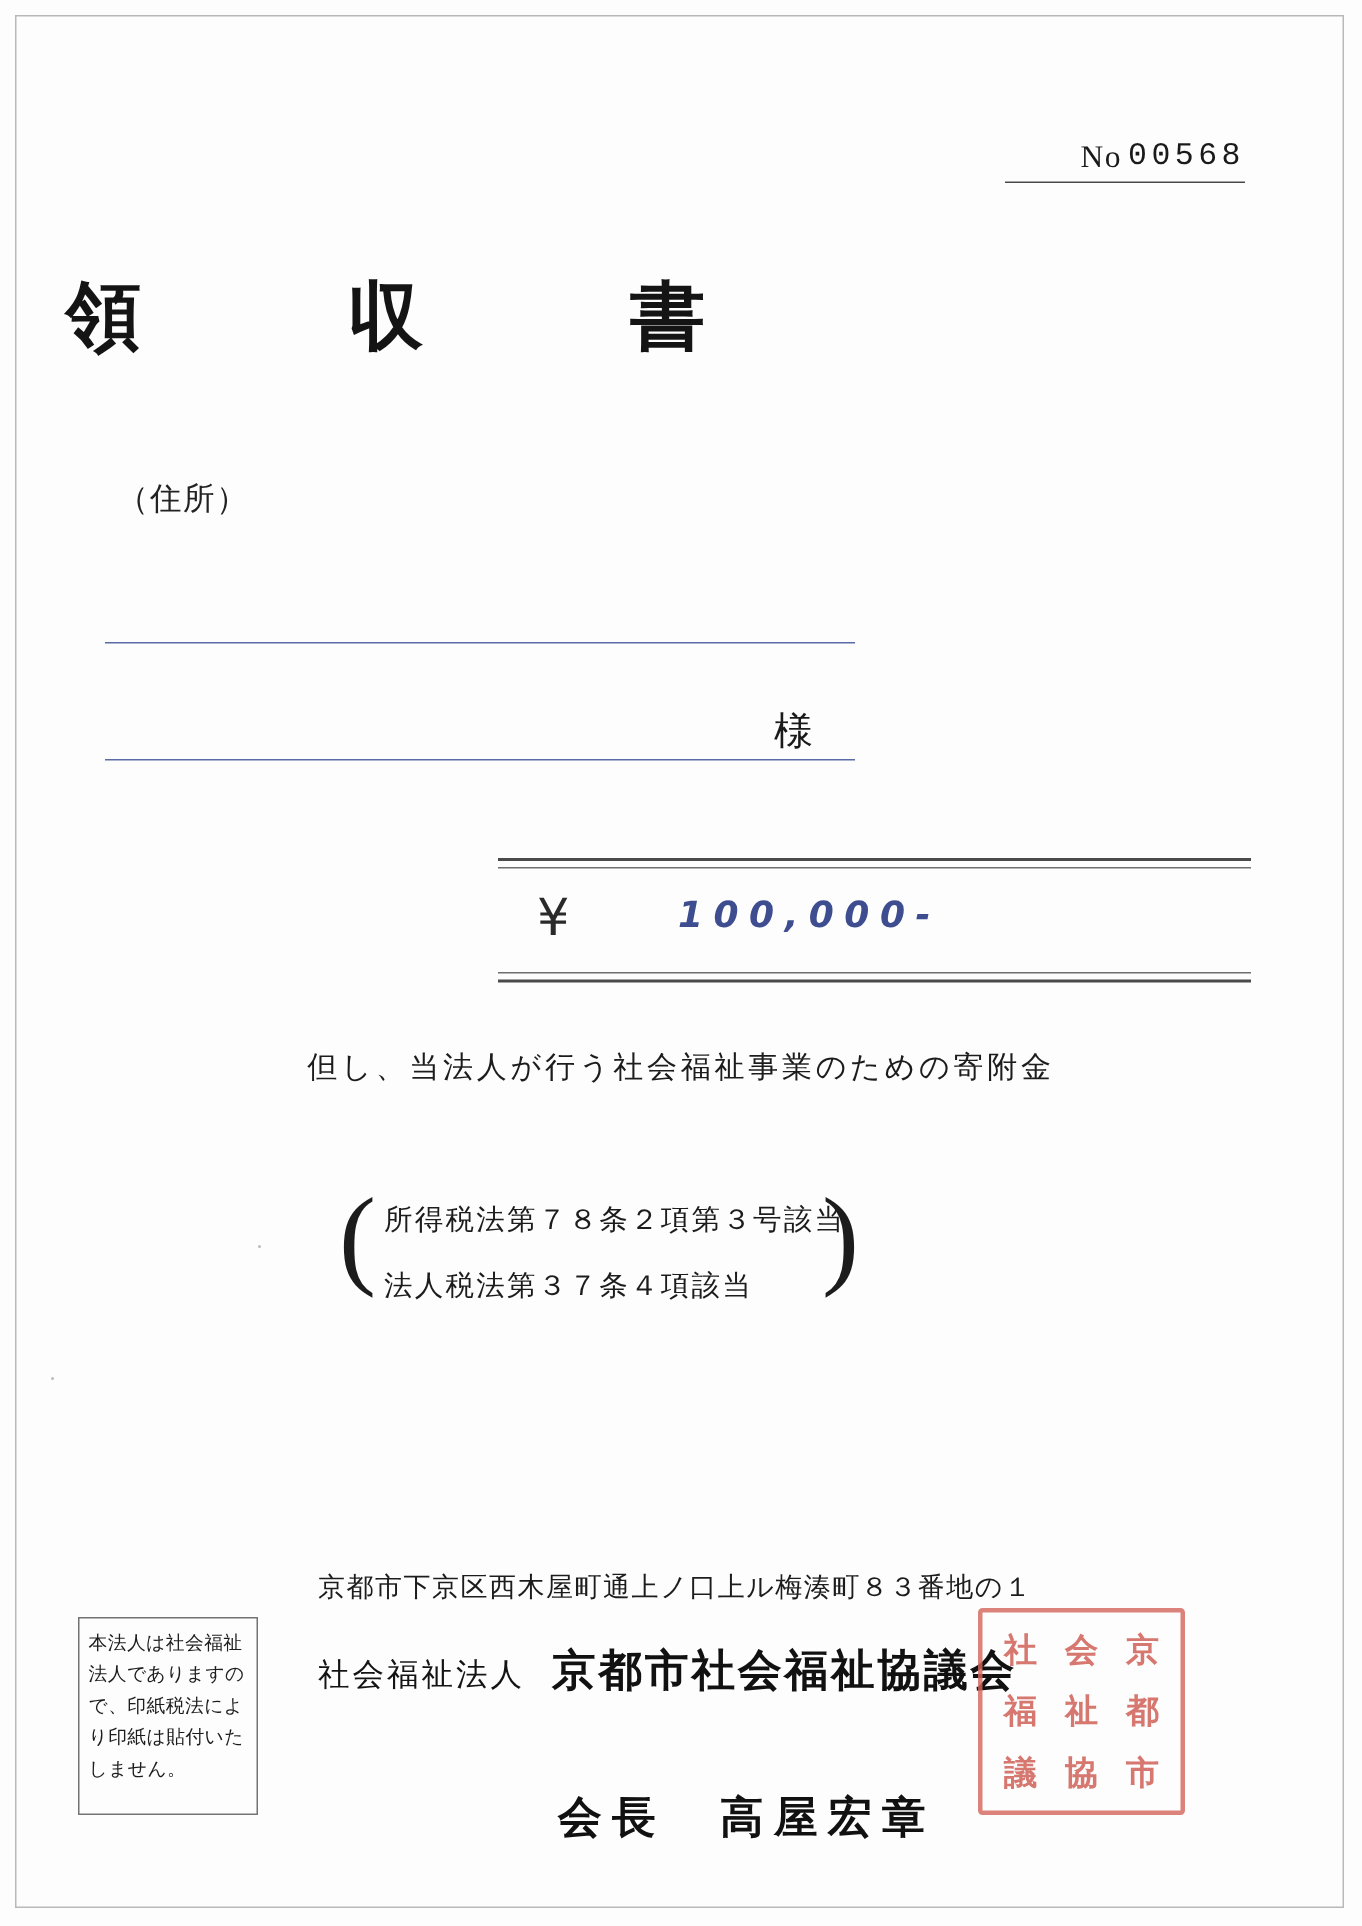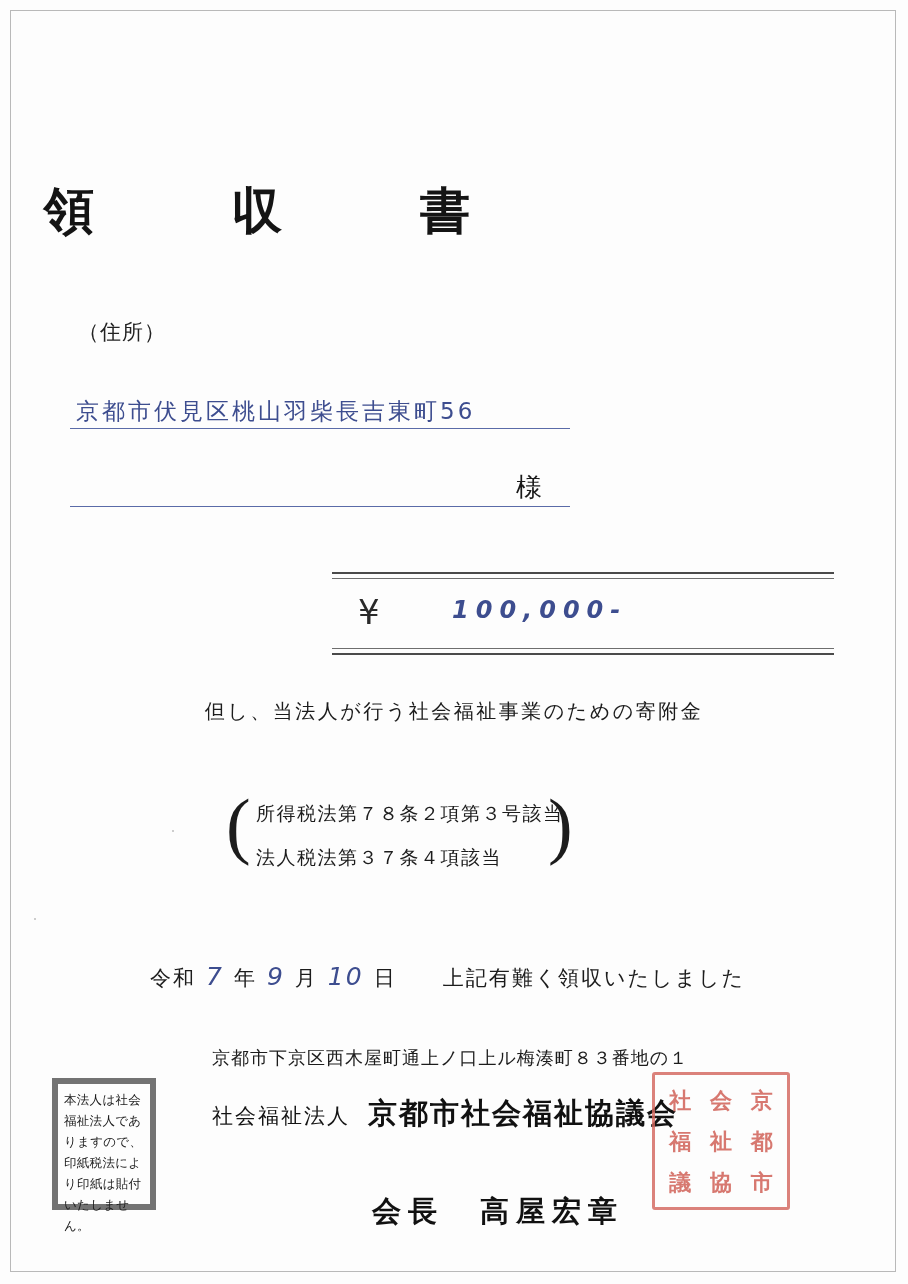--- a/index.html
+++ b/index.html
@@ -244,23 +244,23 @@
     color: #111;
     white-space: nowrap;
     margin-top: 44px;
   }
 
   
   .note-box {
     position: absolute;
     left: 52px;
     top: 1078px;
-    width: 104px;
+    width: 120px;
     height: 132px;
-    border: 6px solid #737373;
+    border: 1px solid #737373;
     box-sizing: border-box;
     padding: 6px 6px;
     font-size: 12.5px;
     line-height: 21px;
     letter-spacing: 0.3px;
     color: #1c1c1c;
   }
 
   
   .seal {
@@ -293,48 +293,48 @@
   .dot { position: absolute; width: 2px; height: 2px; background: #bcbcbc; border-radius: 50%; }
 </style>
 </head>
 <body>
 
 <div id="page">
   <div id="scan-frame"></div>
 
   <div class="doc-body">
 
+    <div class="number-block">
+      <span class="no-mark">No</span>
+      <span class="no-val">00568</span>
+    </div>
 
     <div class="title">領　収　書</div>
 
     <div class="addr-label">（住所）</div>
 
-    <div class="hw" id="addr-text">京都市伏見区桃山羽柴長吉東町56</div>
     <div class="hw-line" id="addr-line"></div>
 
     <div class="hw-line" id="name-line"></div>
     <div class="sama">様</div>
 
     <div class="amount-rule-top"></div>
     <div class="yen-mark">¥</div>
     <div class="amount-value">100,000-</div>
     <div class="amount-rule-bottom"></div>
 
     <div class="purpose">但し、当法人が行う社会福祉事業のための寄附金</div>
 
     <div class="clause-wrap">
       <span class="paren paren-left">(</span>
       <span class="paren paren-right">)</span>
       <div class="clause-line">所得税法第７８条２項第３号該当</div>
       <div class="clause-line">法人税法第３７条４項該当</div>
     </div>
 
-    <div class="date-row">
-      <span>令和</span><span class="hwnum">7</span><span>年</span><span class="hwnum">9</span><span>月</span><span class="hwnum">10</span><span>日</span><span class="ack">上記有難く領収いたしました</span>
-    </div>
 
     <div class="issuer-addr">京都市下京区西木屋町通上ノ口上ル梅湊町８３番地の１</div>
     <div class="issuer-row">
       <span class="issuer-kind">社会福祉法人</span><span class="issuer-name">京都市社会福祉協議会</span>
     </div>
     <div class="issuer-chief">会長　高屋宏章</div>
 
     <div class="note-box">本法人は社会福祉法人でありますので、印紙税法により印紙は貼付いたしません。</div>
 
     <div class="seal">

